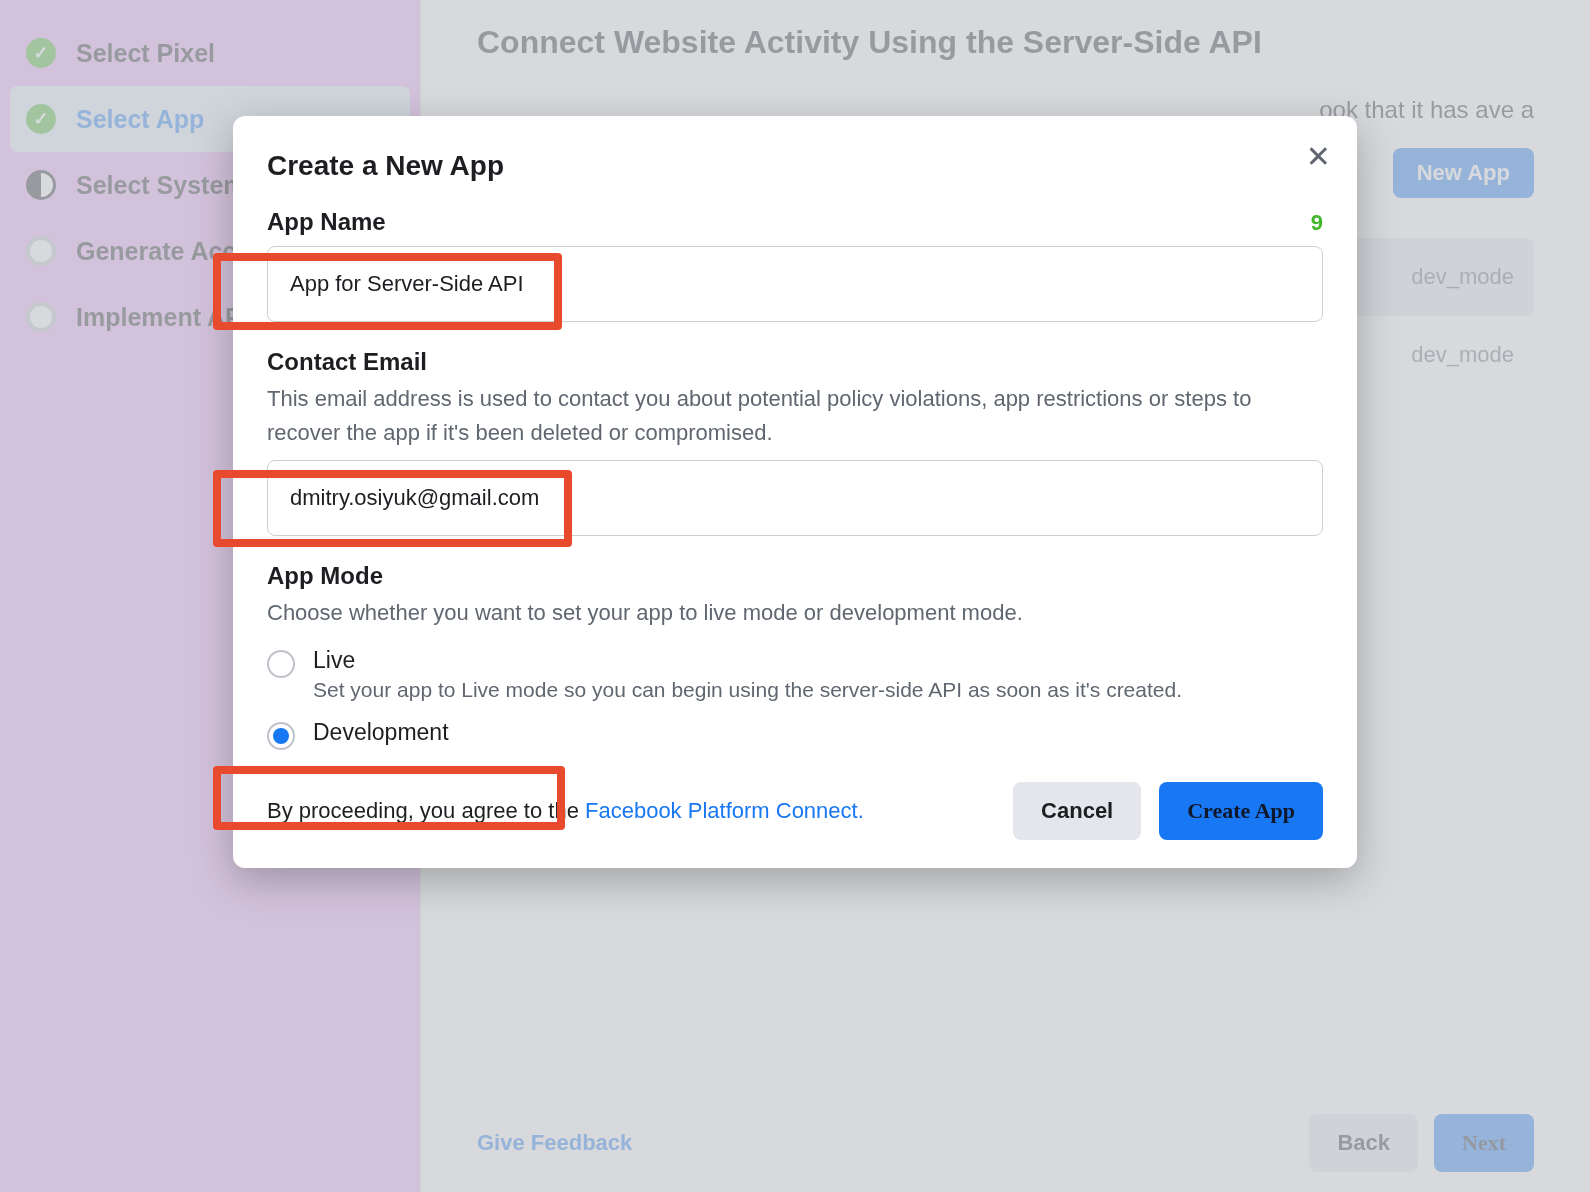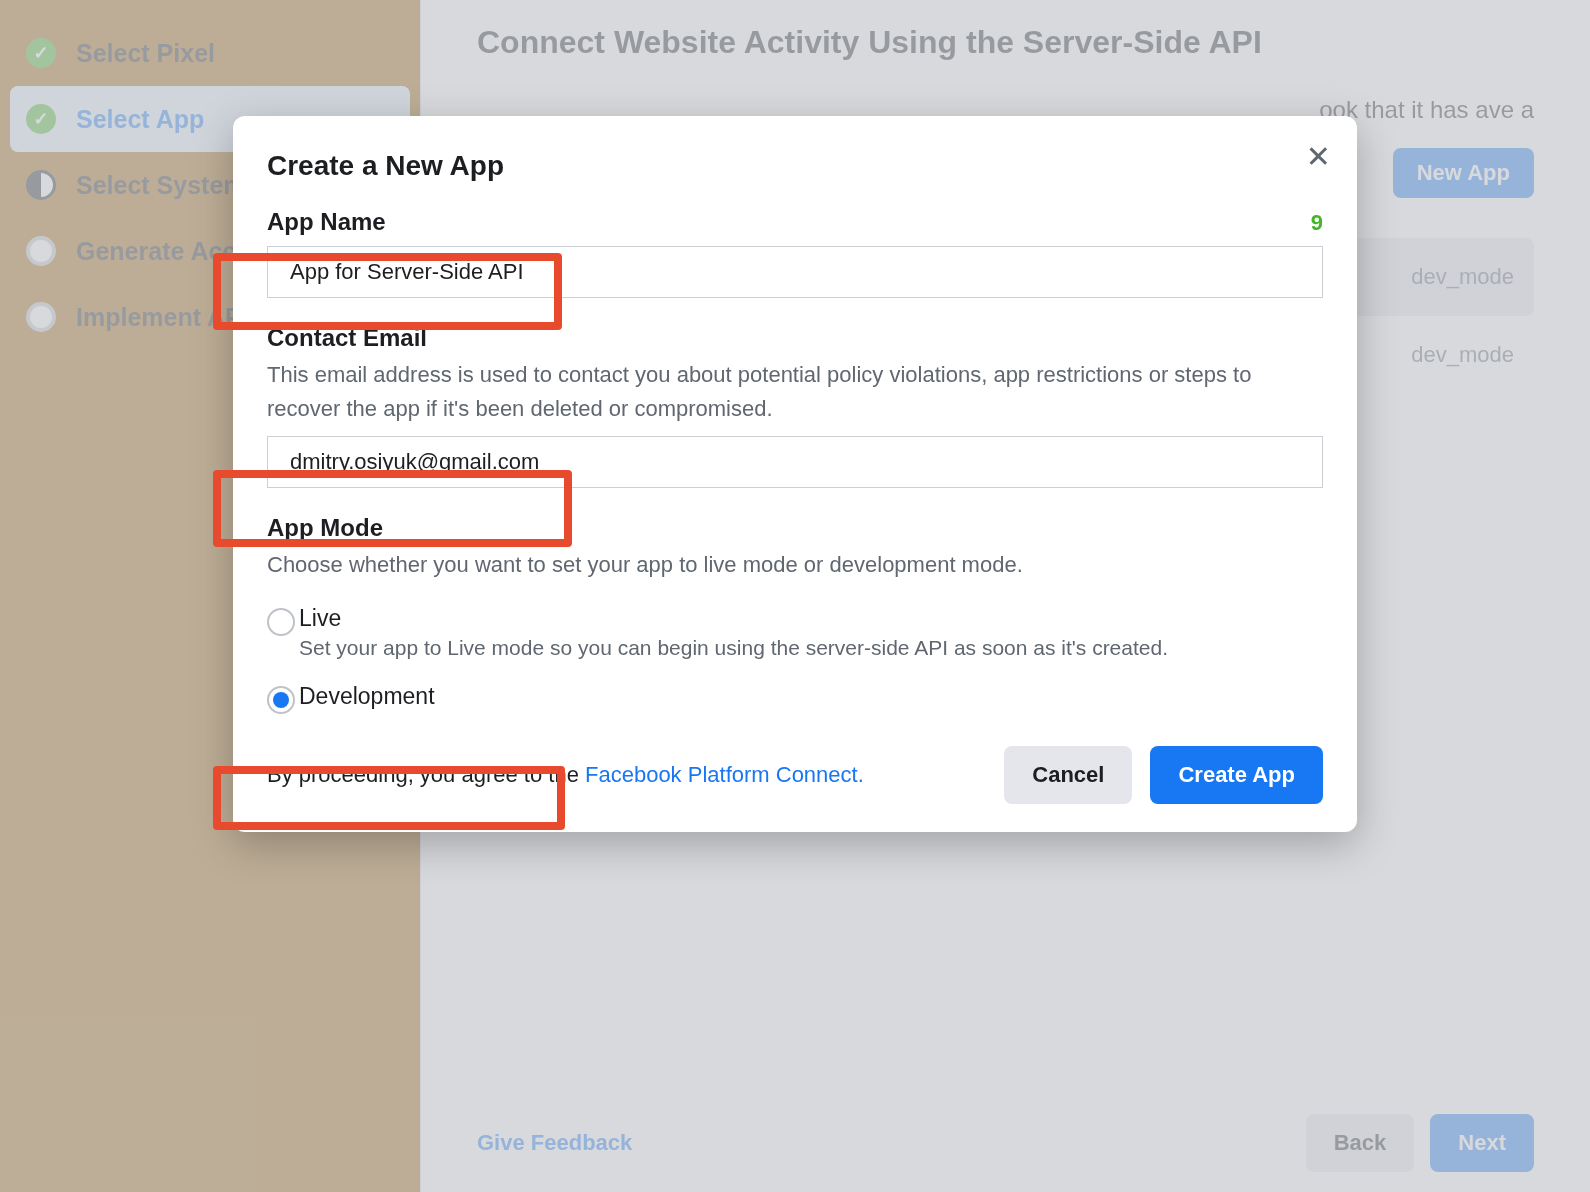--- a/index.html
+++ b/index.html
@@ -15,21 +15,21 @@
   
   .bg-page {
     width: 100%;
     height: 100%;
     display: flex;
     background: #fff;
   }
   .sidebar {
     width: 420px;
     padding: 20px 10px;
-    background: #a16207;
+    background: #f0abfc;
   }
   .step {
     display: flex;
     align-items: center;
     gap: 20px;
     padding: 18px 16px;
     font-size: 25px;
     font-weight: 700;
     color: #1c1e21;
     border-radius: 8px;
@@ -127,21 +127,21 @@
   .footer-buttons { display: flex; gap: 16px; }
   .btn {
     font-size: 22px;
     font-weight: 700;
     padding: 16px 28px;
     border-radius: 8px;
     border: none;
     cursor: pointer;
   }
   .btn.secondary { background: #e4e6eb; color: #1c1e21; }
-  .btn.primary { background: #1877f2; color: #ffffff; }
+  .btn.primary { background: #1877f2; color: #0f172a; font-family: Liberation Serif, serif; }
 
   
   .overlay {
     position: absolute;
     inset: 0;
     background: rgba(200,203,207,0.72);
     display: flex;
     align-items: flex-start;
     justify-content: center;
     z-index: 10;
@@ -187,33 +187,33 @@
   }
   .field-help {
     font-size: 22px;
     color: #606770;
     line-height: 1.55;
     margin-top: 6px;
   }
   .text-input {
     width: 100%;
     border: 1px solid #ccd0d5;
-    border-radius: 0;
-    font-size: 22px;
-    padding: 12px 22px;
+    border-radius: 8px;
+    font-size: 22px;
+    padding: 24px 22px;
     margin-top: 10px;
     color: #1c1e21;
     background: #fff;
   }
 
   .radio-row {
     display: flex;
     align-items: flex-start;
-    gap: 4px;
-    margin-top: 23px;
+    gap: 18px;
+    margin-top: 17px;
   }
   .radio-circle {
     width: 28px;
     height: 28px;
     border: 2px solid #bec3c9;
     border-radius: 50%;
     margin-top: 3px;
     flex-shrink: 0;
     display: inline-flex;
     align-items: center;

